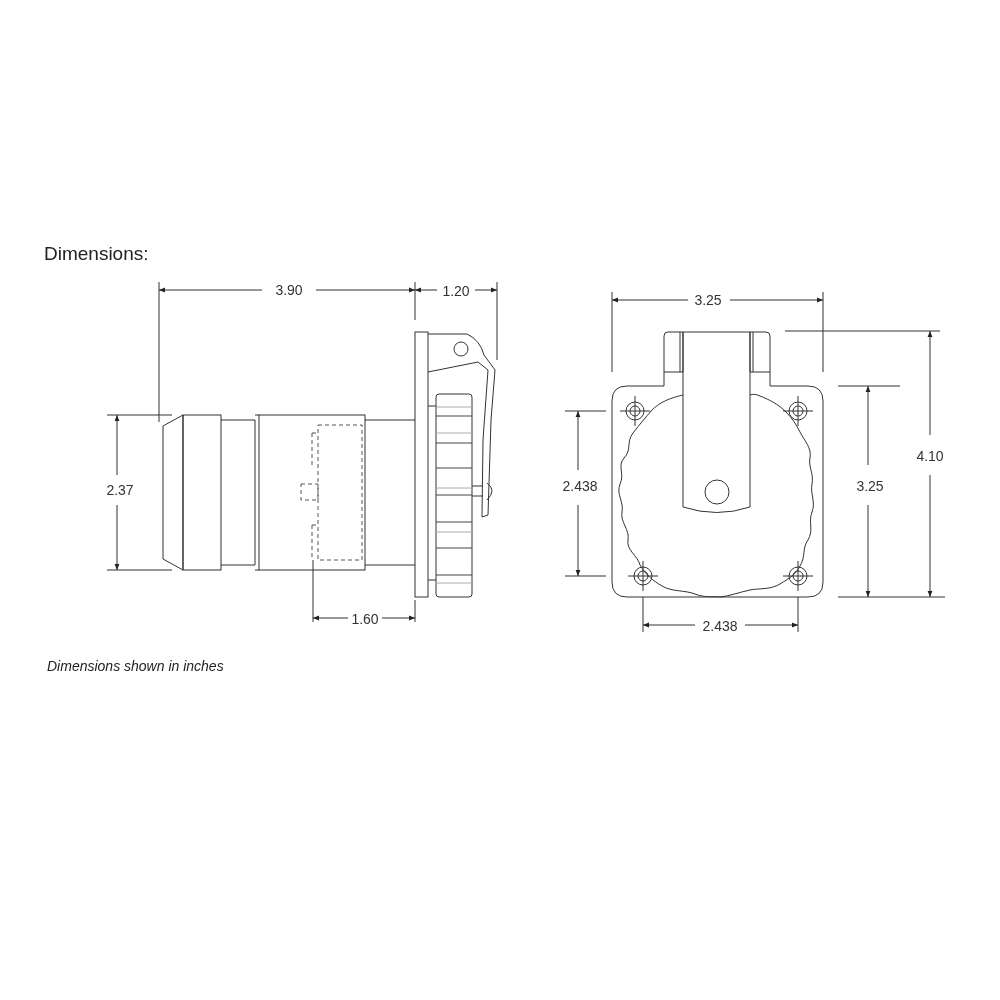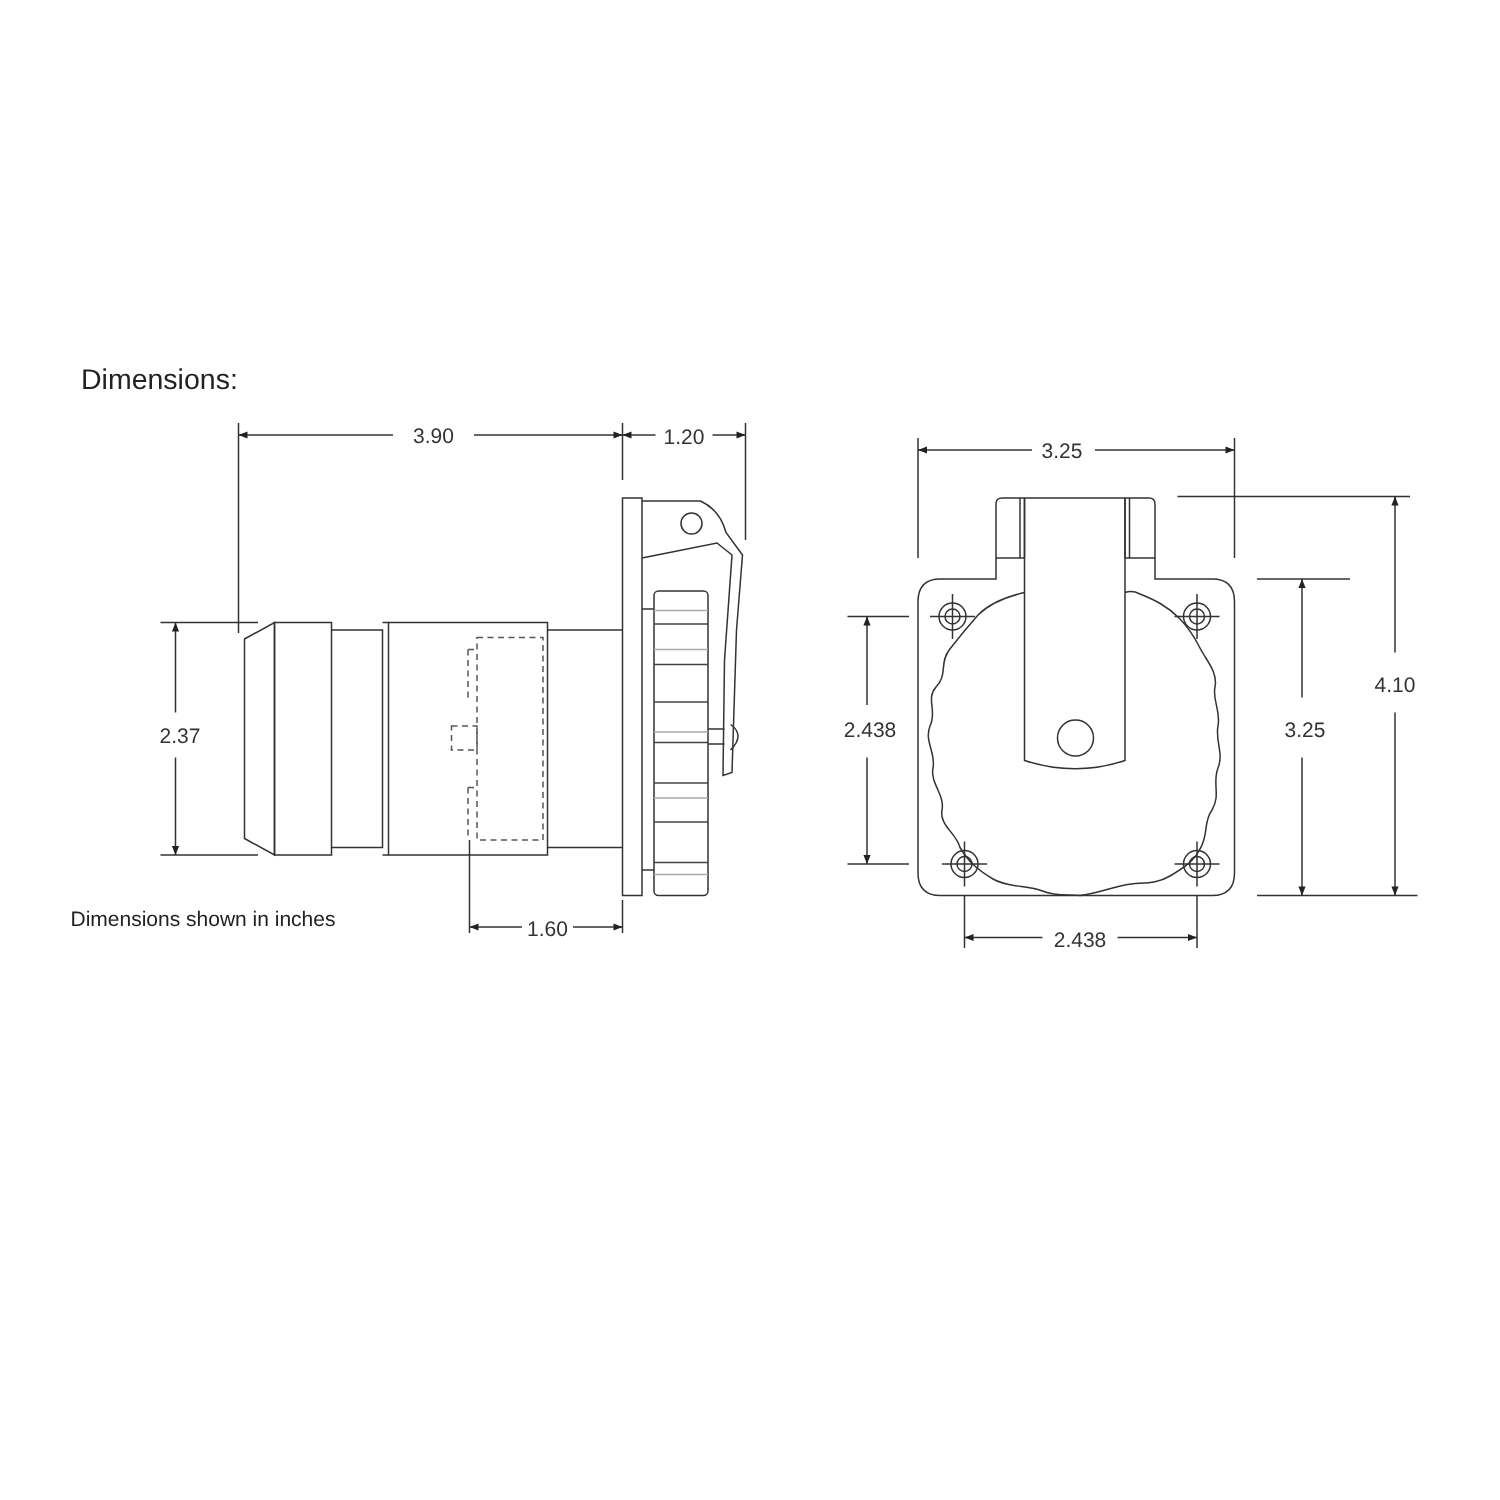--- a/index.html
+++ b/index.html
@@ -1,18 +1,18 @@
 <!DOCTYPE html>
 <html><head>
 <meta charset="utf-8">
 <style>
   html, body { margin:0; padding:0; background:#ffffff; }
   body { width:1000px; height:1000px; position:relative; overflow:hidden; font-family:"Liberation Sans", sans-serif; color:#222; }
-  .title { position:absolute; left:54px; top:243px; font-size:19px; color:#222; }
-  .note { position:absolute; left:47px; top:604px; font-size:14px; color:#222; }
+  .title { position:absolute; left:44px; top:243px; font-size:19px; color:#222; }
+  .note { position:absolute; left:47px; top:658px; font-size:14px; color:#222;font-style:italic; }
   svg { position:absolute; left:0; top:0; }
   .dimtext { font-family:"Liberation Sans", sans-serif; font-size:14px; fill:#333; }
 </style>
 </head>
 <body>
 
 <div class="title">Dimensions:</div>
 <div class="note">Dimensions shown in inches</div>
 
 <svg width="1000" height="1000" viewBox="0 0 1000 1000">

